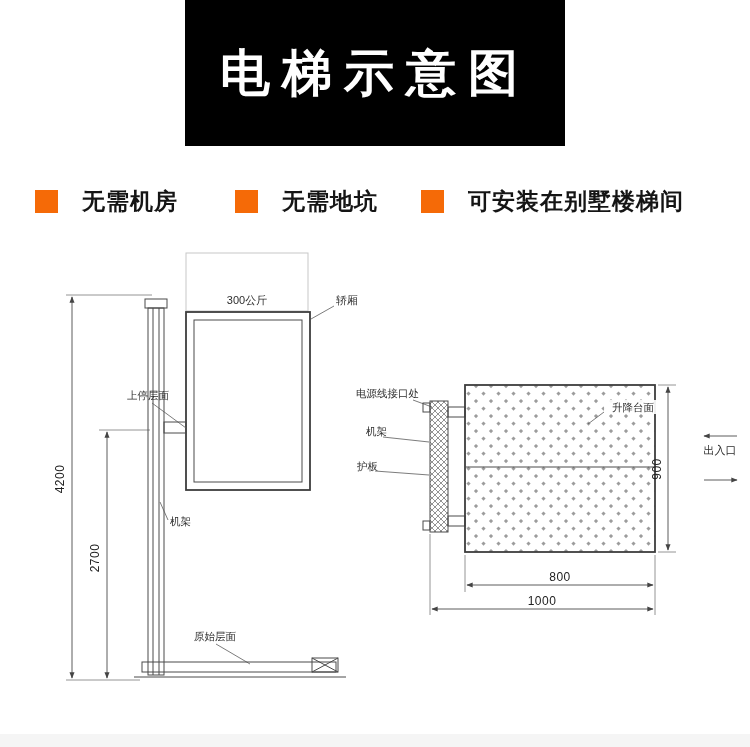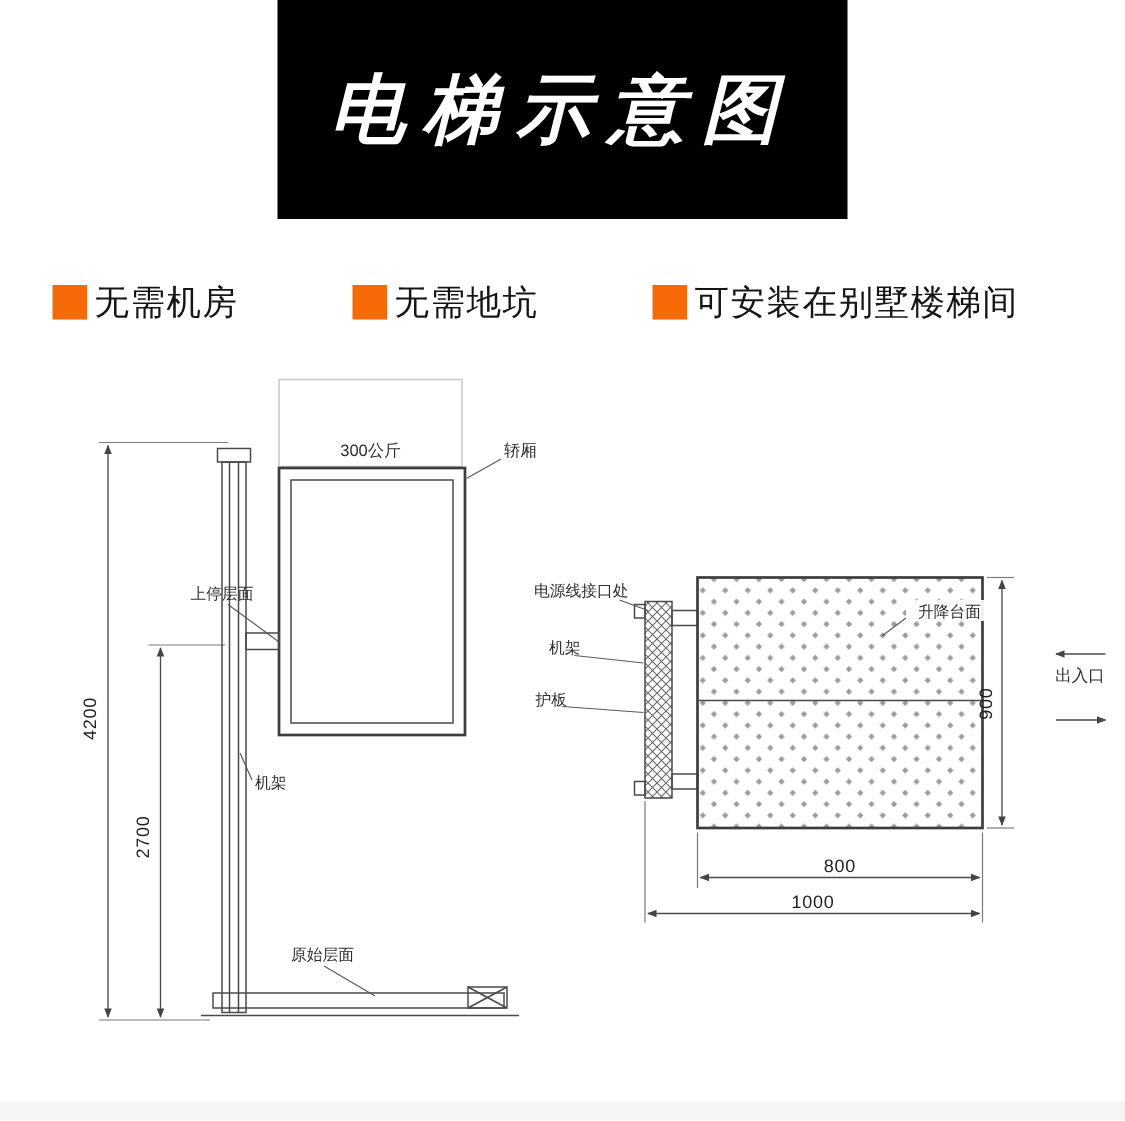--- a/index.html
+++ b/index.html
@@ -1,26 +1,26 @@
 <!DOCTYPE html>
 <html><head>
 <meta charset="utf-8">
 <style>
   html,body{margin:0;padding:0;background:#ffffff;}
   .page{position:relative;width:750px;height:747px;margin:0 auto;background:#ffffff;overflow:hidden;
         font-family:"Liberation Sans",sans-serif;}
   
   .banner{position:absolute;left:185px;top:0;width:380px;height:146px;background:#000000;
-          display:flex;align-items:center;justify-content:center;font-style:italic;}
+          display:flex;align-items:center;justify-content:center;}
   .banner h1{margin:0;color:#ffffff;font-size:50px;font-weight:800;letter-spacing:12px;white-space:nowrap;}
   
   .feature{position:absolute;top:188px;display:flex;align-items:center;height:26px;}
-  .f1{left:35px;} .f2{left:235px;text-align:center;} .f3{left:435px;}
+  .f1{left:35px;} .f2{left:235px;text-align:center;} .f3{left:421px;}
   .sq{width:23px;height:23px;background:#f56a07;flex:0 0 auto;}
-  .feature .lbl{margin-left:5px;font-size:23px;font-weight:400;color:#151515;white-space:nowrap;letter-spacing:1px;}
+  .feature .lbl{margin-left:24px;font-size:23px;font-weight:700;color:#151515;white-space:nowrap;letter-spacing:1px;}
   
   .diagram{position:absolute;left:0;top:240px;}
   svg .s{stroke:#4a4a4a;fill:none;stroke-width:1;}
   svg .thick{stroke:#3d3d3d;fill:none;stroke-width:1.8;}
   svg .ext{stroke:#7a7a7a;fill:none;stroke-width:0.8;}
   svg .dim{stroke:#4a4a4a;fill:none;stroke-width:0.9;}
   svg .phantom{stroke:#c7c7c7;fill:none;stroke-width:1;}
   svg .lead{stroke:#5a5a5a;fill:none;stroke-width:0.8;}
   svg text{font-family:"Liberation Sans",sans-serif;}
   svg .t{font-size:11px;fill:#2e2e2e;}

